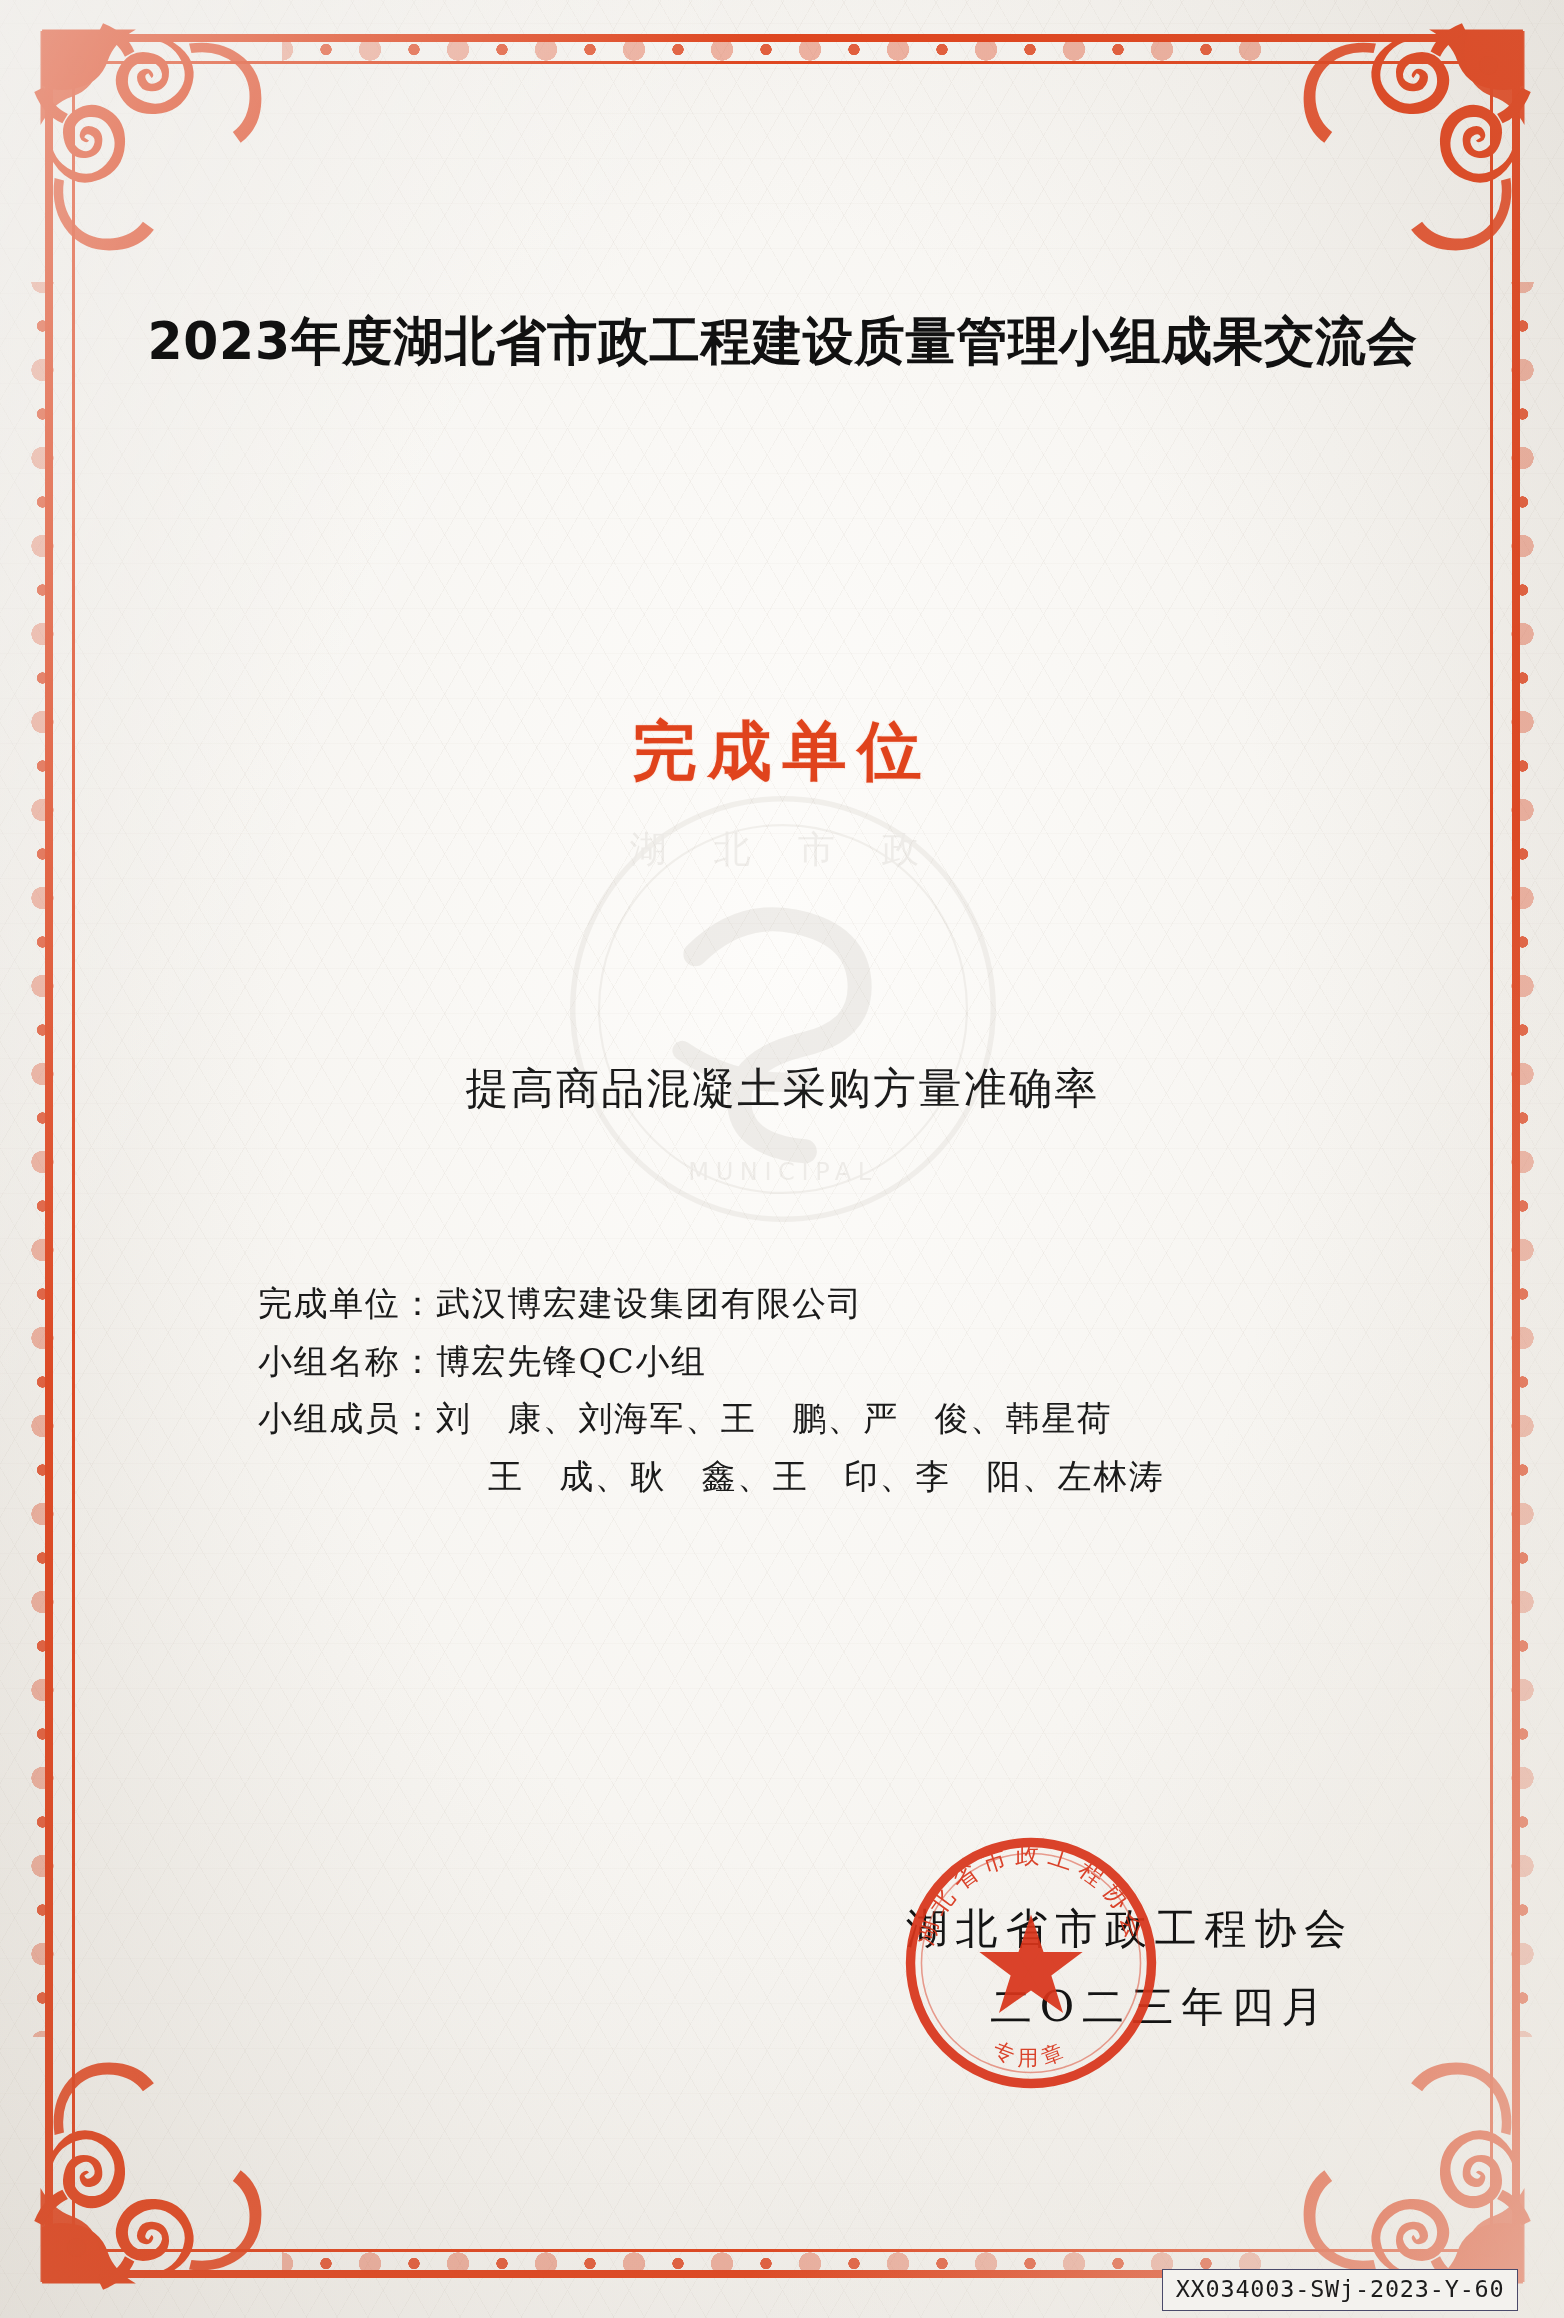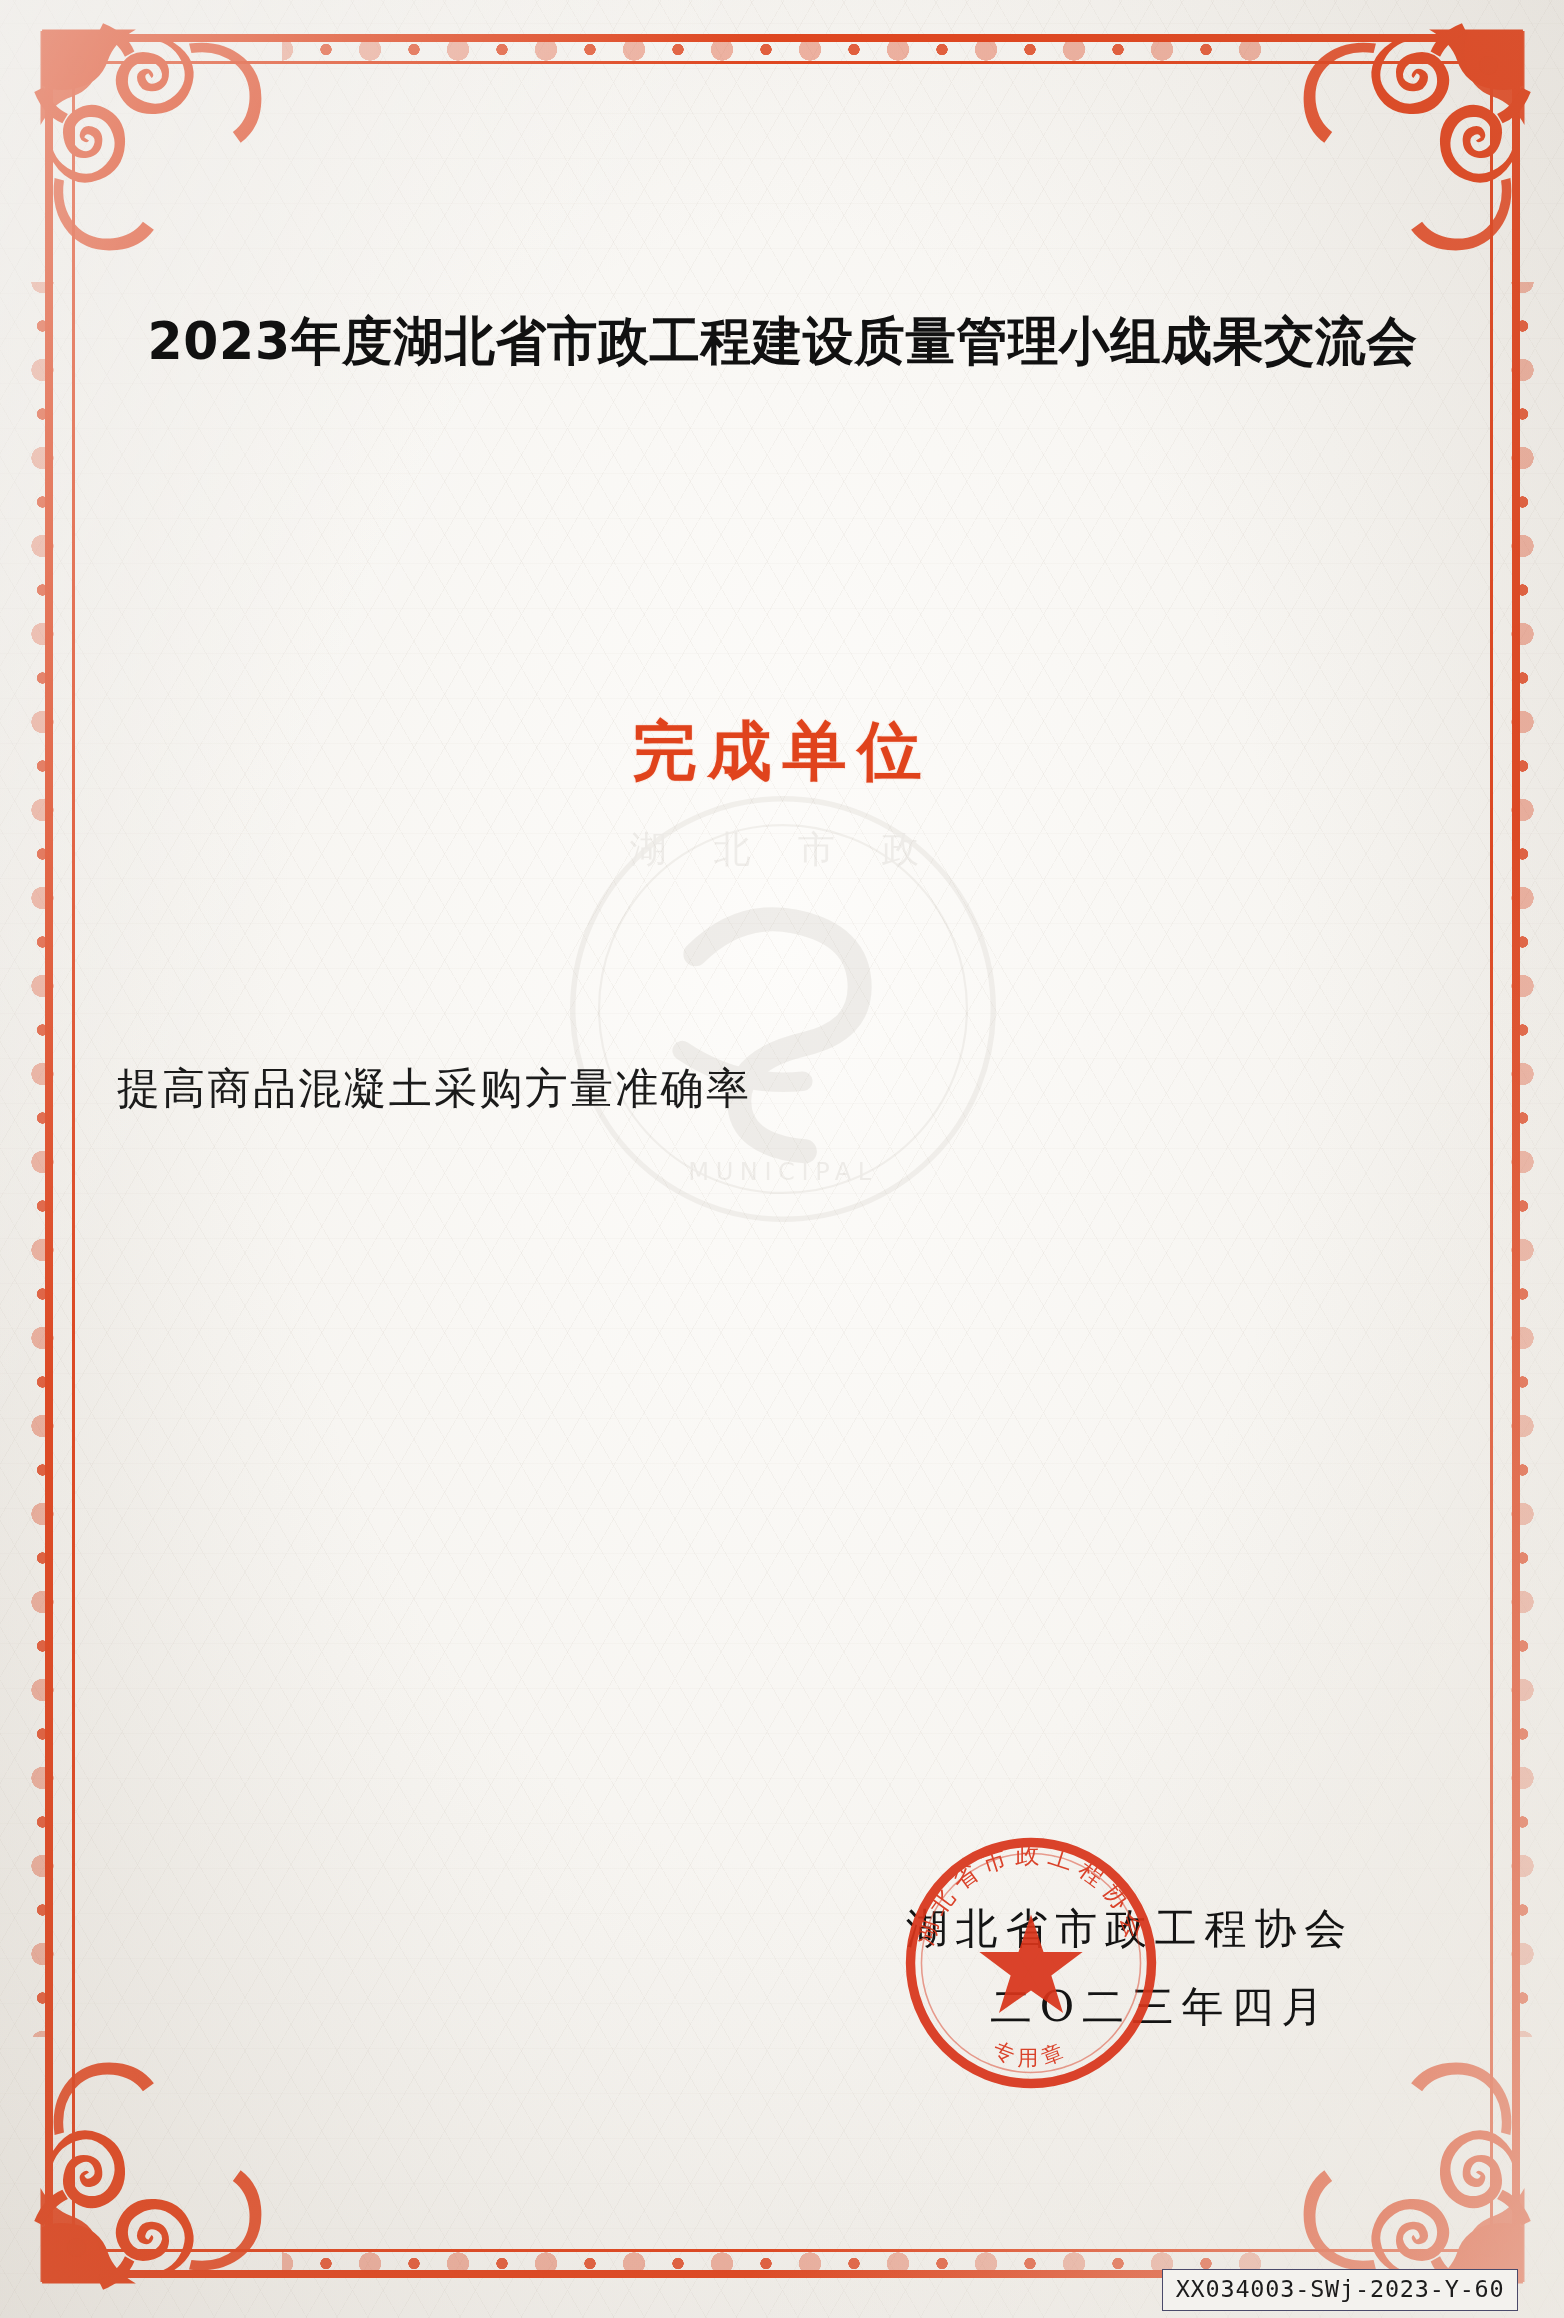--- a/index.html
+++ b/index.html
@@ -159,20 +159,21 @@
     font-size: 64px;
     letter-spacing: 11px;
     color: #e0431c;
     text-shadow: 0 0 1.6px rgba(224,67,28,.35);
   }
 
   .project-title {
     position: absolute;
     top: 1060px;
     left: 0; right: 0;
+    text-align: center;
     font-family: "DejaVu Serif", "Liberation Serif", serif;
     font-size: 43px;
     letter-spacing: 2.3px;
     color: #1b1b1b;
   }
 
   .details {
     position: absolute;
     top: 1279px;
     left: 141px;
@@ -349,20 +350,35 @@
   <div class="paper-sheen"></div>
 
   <div class="content">
 
     <div class="doc-title">2023年度湖北省市政工程建设质量管理小组成果交流会</div>
 
     <div class="award-level">完成单位</div>
 
     <div class="project-title">提高商品混凝土采购方量准确率</div>
 
+    <div class="details">
+      <div class="detail-row">
+        <span class="detail-label">完成单位：</span>
+        <span class="detail-value">武汉博宏建设集团有限公司</span>
+      </div>
+      <div class="detail-row">
+        <span class="detail-label">小组名称：</span>
+        <span class="detail-value">博宏先锋QC小组</span>
+      </div>
+      <div class="detail-row">
+        <span class="detail-label">小组成员：</span>
+        <span class="detail-value">刘　康、刘海军、王　鹏、严　俊、韩星荷</span>
+      </div>
+      <div class="members-cont">王　成、耿　鑫、王　印、李　阳、左林涛</div>
+    </div>
 
     <div class="issuer">湖北省市政工程协会</div>
     <div class="issue-date">二O二三年四月</div>
   </div>
 
   <div class="seal">
     <svg viewBox="0 0 340 340" xmlns="http://www.w3.org/2000/svg">
       <defs>
         <path id="sealTopArc" d="M 42 170 A 128 128 0 0 1 298 170"></path>
         <path id="sealBotArc" d="M 78 232 A 96 96 0 0 0 262 232"></path>

